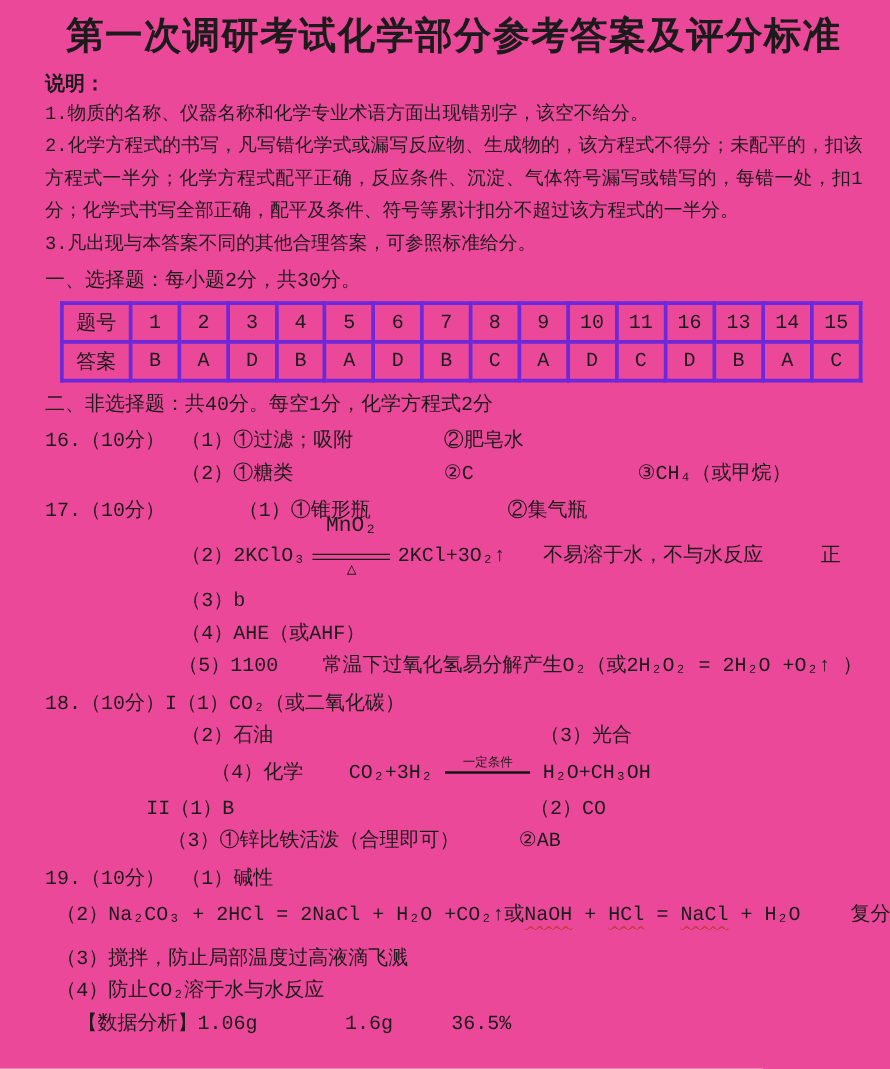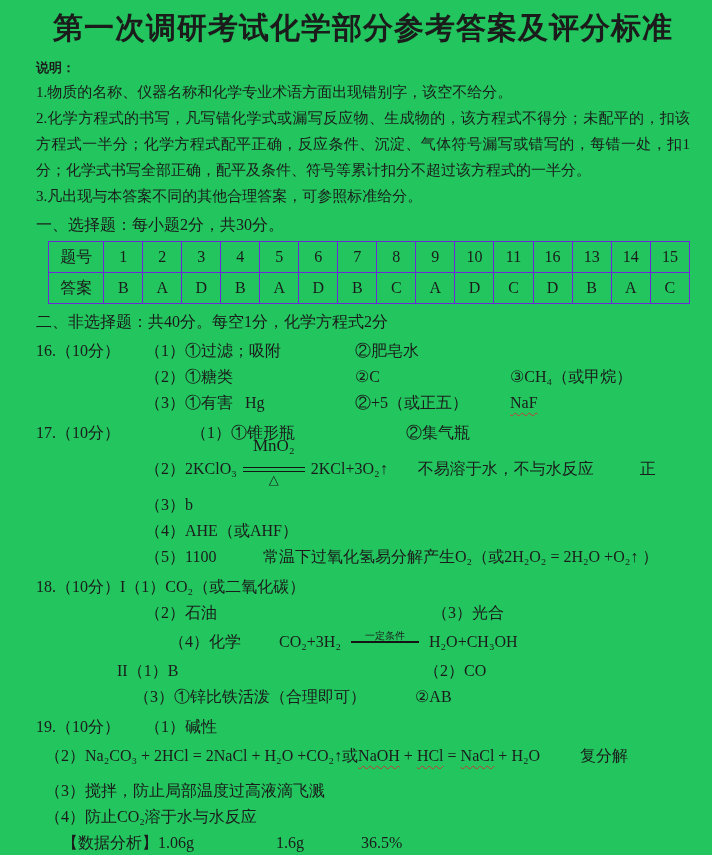--- a/index.html
+++ b/index.html
@@ -1,31 +1,31 @@
 <!DOCTYPE html>
 <html><head>
 <meta charset="utf-8">
 <style>
   * { box-sizing: border-box; }
   html,body { margin:0; padding:0; background:#e8e8e8; }
   .page {
-    width:712px; height:855px; margin:0 auto; background:#22c55e;
-    font-family:Liberation Serif, serif;
+    width:712px; height:855px; margin:0 auto; background:#ec4899;
+    font-family:Liberation Mono, monospace;
     color:#1b1b1b; overflow:hidden; position:relative;
   }
   .inner { padding:6px 22px 0 36px; }
   .doc-title {
     font-size:30px; font-weight:bold; text-align:center;
     margin:2px 0 8px 0; letter-spacing:1px; white-space:nowrap;
   }
-  .note-head { font-size:13px; font-weight:bold; line-height:22px; }
+  .note-head { font-size:16px; font-weight:bold; line-height:22px; }
   .note { font-size:15px; line-height:26px; margin:0; text-align:justify; }
   .sec-head { font-size:16px; line-height:24px; margin:4px 0 4px 0; }
   table.ans { border-collapse:collapse; margin:2px 0 6px 12px; }
-  table.ans td { border:1px solid #6d28d9; text-align:center; font-size:16px; padding:0;margin-left:16px; }
+  table.ans td { border:3px solid #6d28d9; text-align:center; font-size:16px; padding:0;margin-left:16px; }
   td.hdr { width:56px; height:31px; }
   td.c   { width:39.5px; height:31px; }
   .qline { display:flex; align-items:baseline; font-size:16px; line-height:26px; white-space:nowrap; }
   .qline > span { display:inline-block; }
   .tall { align-items:center; height:46px; }
   .med  { align-items:center; height:32px; }
   .cw-label { width:109px; }   
   .cw-a { width:210px; }       
   .cw-b { width:155px; }       
   .cw-h1 { width:100px; }      
@@ -124,27 +124,20 @@
         <span class="cw-label">16.（10分）</span>
         <span class="cw-a">（1）①过滤；吸附</span>
         <span>②肥皂水</span>
       </div>
       <div class="qline">
         <span class="cw-label"></span>
         <span class="cw-a">（2）①糖类</span>
         <span class="cw-b">②C</span>
         <span>③CH₄（或甲烷）</span>
       </div>
-      <div class="qline">
-        <span class="cw-label"></span>
-        <span class="cw-h1">（3）①有害</span>
-        <span class="cw-h2">Hg</span>
-        <span class="cw-b">②+5（或正五）</span>
-        <span class="wavy">NaF</span>
-      </div>
     </div>
 
     <div class="mt4">
       <div class="qline">
         <span class="cw-label">17.（10分）</span>
         <span class="cw-c">（1）①锥形瓶</span>
         <span>②集气瓶</span>
       </div>
       <div class="qline tall">
         <span class="cw-label"></span>

